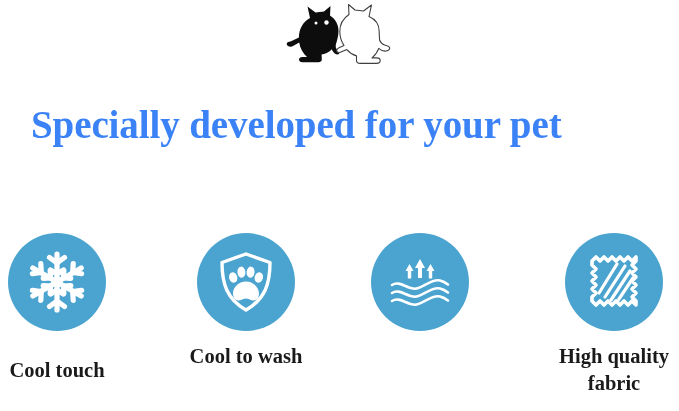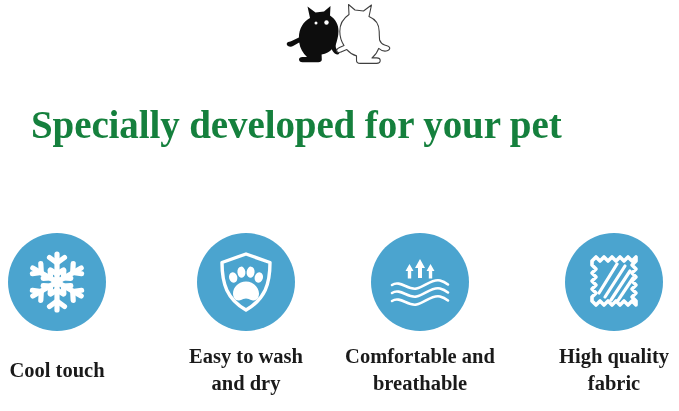--- a/index.html
+++ b/index.html
@@ -31,21 +31,21 @@
     position: absolute;
     left: 31px;
     top: 103px;
     width: 620px;
     height: 44px;
     font-family: "Liberation Serif", serif;
     font-weight: bold;
     font-size: 39px;
     line-height: 44px;
     letter-spacing: -0.1px;
-    color: #15803d;
+    color: #3b82f6;
     white-space: nowrap;
   }
 
   
   #features {
     position: absolute;
     left: 0;
     top: 225px;
     width: 588px;
     height: 186px;
@@ -192,22 +192,21 @@
                      C42 47.5 38.5 50.5 35 49.2
                      C32.5 48.3 31 47.4 29 47.4
                      C27 47.4 25.5 48.3 23 49.2
                      C19.5 50.5 16 47.5 16 42.5
                      C16 36.5 21.5 30.5 29 30.5 Z"></path>
           </g>
         </svg>
       </span>
     </div>
     <div class="caption">
-      <span class="line">Easy to wash</span>
-      <span class="line">and dry</span>
+      <span class="line">Cool to wash</span>
     </div>
   </div>
 
   <div class="feature f2">
     <div class="circle">
       <span>
         <svg width="64" height="50" viewBox="0 0 64 50" xmlns="http://www.w3.org/2000/svg">
           <g fill="#ffffff">
 
             <path d="M32 2 L37 11 L34 11 L34 21 L30 21 L30 11 L27 11 Z"></path>
@@ -216,24 +215,20 @@
 
             <path d="M42.5 7 L46.5 14 L44.2 14 L44.2 21.5 L40.8 21.5 L40.8 14 L38.5 14 Z"></path>
           </g>
           <g fill="none" stroke="#ffffff" stroke-width="2.6" stroke-linecap="round">
             <path d="M4 28 C12 22.5 20 33.5 28.5 31.5 C37 29.5 44 21.5 52 23.5 C56 24.5 58 26 60 27.5"></path>
             <path d="M4 36 C12 30.5 20 41.5 28.5 39.5 C37 37.5 44 29.5 52 31.5 C56 32.5 58 34 60 35.5"></path>
             <path d="M4 44 C12 38.5 20 49.5 28.5 47.5 C37 45.5 44 37.5 52 39.5 C56 40.5 58 42 60 43.5"></path>
           </g>
         </svg>
       </span>
-    </div>
-    <div class="caption">
-      <span class="line">Comfortable and</span>
-      <span class="line">breathable</span>
     </div>
   </div>
 
   <div class="feature f3">
     <div class="circle">
       <span>
         <svg width="62" height="62" viewBox="0 0 62 62" xmlns="http://www.w3.org/2000/svg">
           <defs>
             <clipPath id="swatchClip">
               <path d="M11 11 L51 11 L51 51 L11 51 Z"></path>

